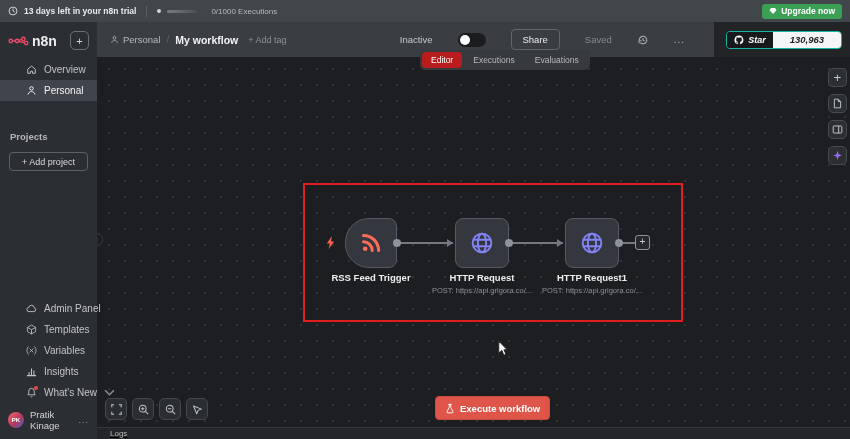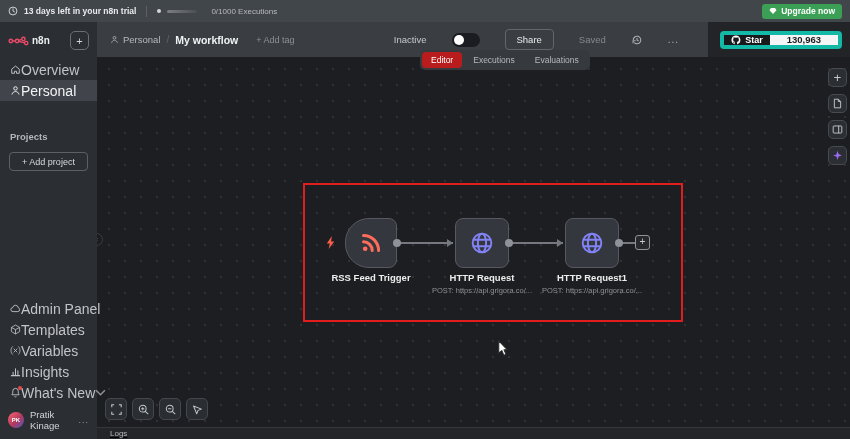--- a/index.html
+++ b/index.html
@@ -17,24 +17,24 @@
   .p-track { width:30px; height:3px; border-radius:2px; background:linear-gradient(90deg,#7b7f84,#4b4f54); }
   .usage { font-size:8px; color:#b8babd; margin-left:8px; }
   .upgrade-btn { margin-left:auto; height:15px; padding:0 7px; background:#3ba055; border:none;
     border-radius:3px; color:#fff; font-size:8.5px; font-weight:600; display:flex; align-items:center; gap:4px; cursor:pointer; }
 
   
   .sidebar { position:absolute; top:22px; left:0; width:97px; bottom:0; background:#2b2e32;
     display:flex; flex-direction:column; z-index:20; }
   .logo-row { display:flex; align-items:center; justify-content:space-between; padding:9px 8px 9px; }
   .logo { display:flex; align-items:center; gap:3px; }
-  .logo-text { font-size:10px; font-weight:700; color:#eceded; }
+  .logo-text { font-size:14px; font-weight:700; color:#eceded; }
   .new-wf-btn { width:19px; height:19px; border:1px solid #6b6f74; border-radius:5px; background:transparent;
     color:#d6d8da; font-size:11px; line-height:16px; cursor:pointer; }
-  .nav-item { display:flex; align-items:center; height:21px; padding:0 10px; font-size:14px;
+  .nav-item { display:flex; align-items:center; gap:7px; height:21px; padding:0 26px; font-size:10px;
     color:#c2c4c7; cursor:pointer; position:relative; white-space:nowrap; }
   .nav-item svg { width:11px; height:11px; flex-shrink:0; }
   .nav-item.selected { background:#41454b; color:#f2f3f4; }
   .icon-wrap { position:relative; display:flex; }
   .bell-dot { position:absolute; width:4px; height:4px; background:#e5484d; border-radius:50%; right:-1px; top:-1px; }
   .chevron { margin-left:auto; color:#8e9195; display:flex; }
   .projects-label { padding:0 10px; margin-top:30px; font-size:9.5px; font-weight:700; color:#b4b6b9; }
   .add-project-btn { margin:10px 9px 0; height:19px; border:1px solid #5d6165; border-radius:4px;
     background:transparent; color:#d9dadc; font-size:9px; cursor:pointer; }
   .sidebar-spacer { flex:1; }
@@ -46,32 +46,32 @@
   .user-dots { color:#9a9da0; font-size:9px; letter-spacing:1px; }
 
   
   .main { position:absolute; top:22px; left:97px; right:0; bottom:0; }
   .wf-header { position:absolute; top:0; left:0; right:0; height:35px; background:#3a3e43;
     display:flex; align-items:center; justify-content:space-between; padding-left:13px; z-index:22; }
   .crumbs { display:flex; align-items:center; gap:6px; }
   .crumb-proj { display:flex; align-items:center; gap:4px; font-size:9.5px; color:#b6b8bc; cursor:pointer; }
   .crumb-sep { color:#5f6368; font-size:10px; }
   .wf-title { font-size:10.5px; font-weight:600; color:#f1f2f3; cursor:text; }
-  .add-tag { font-size:9px; color:#8d9094; margin-left:12px; cursor:pointer; }
+  .add-tag { font-size:9px; color:#8d9094; margin-left:4px; cursor:pointer; }
   .header-actions { display:flex; align-items:center; gap:25px; height:100%; }
   .status-label { font-size:9.5px; color:#c6c8cb; }
   .toggle { width:28px; height:14px; border-radius:8px; background:#1a1c1f; position:relative; cursor:pointer; }
   .toggle-knob { position:absolute; left:2px; top:2px; width:10px; height:10px; border-radius:50%; background:#fff; }
   .share-btn { height:21px; padding:0 11px; border:1px solid #63676c; border-radius:4px; background:transparent;
     color:#e9eaeb; font-size:9.5px; cursor:pointer; }
   .saved-label { font-size:9.5px; color:#85888c; }
   .icon-btn { background:none; border:none; color:#aeb1b5; display:flex; align-items:center; cursor:pointer; }
   .dots-btn { color:#aeb1b5; font-size:10px; letter-spacing:1px; }
   .gh-zone { align-self:stretch; display:flex; align-items:center; background:#222428; padding:0 8px 0 12px; margin-left:4px; }
-  .gh-star { display:flex; height:18px; border-radius:4px; overflow:hidden; border:4px solid #14b8a6; cursor:pointer; }
+  .gh-star { display:flex; height:18px; border-radius:4px; overflow:hidden; border:1px solid #14b8a6; cursor:pointer;font-style:italic; }
   .gh-star-left { background:#17191d; color:#fff; display:flex; align-items:center; gap:4px; padding:0 7px;
     font-size:9px; font-weight:600; }
   .gh-star-count { background:#f4f5f6; color:#1a1c1f; display:flex; align-items:center; padding:0 17px;
     font-size:9.5px; font-weight:700; }
 
   
   .tab-strip { position:absolute; top:28px; left:323px; z-index:26; background:#36393e; padding:2px;
     border-radius:5px; display:flex; gap:2px; }
   .tab { padding:3px 9px; font-size:8.5px; color:#b6b8bb; border-radius:4px; cursor:pointer; white-space:nowrap; }
   .tab.active { background:#b91c1c; color:#fff; }
@@ -368,20 +368,26 @@
               <path d="M9.3 9.3 13 13 M4 6h4"></path>
             </svg>
         </button>
         <button class="ctrl-btn">
           <svg width="11" height="11" viewBox="0 0 14 14">
               <path d="M2 2.5l10 4-4.3 1.6L6 12.5z" fill="none" stroke="currentColor" stroke-width="1.3" stroke-linejoin="round"></path>
             </svg>
         </button>
       </div>
 
+      <button class="execute-btn">
+        <svg width="10" height="11" viewBox="0 0 14 14">
+            <path d="M5.3 1.2h3.4 M6 1.2v4.1L3.1 10.9a1.5 1.5 0 0 0 1.3 2.2h5.2a1.5 1.5 0 0 0 1.3-2.2L8 5.3V1.2" stroke="#fff" stroke-width="1.3" fill="none" stroke-linecap="round" stroke-linejoin="round"></path>
+          </svg>
+        <span>Execute workflow</span>
+      </button>
 
       <svg class="mouse-cursor" width="12" height="17" viewBox="0 0 14 20">
           <path d="M2 1v14.5l3.6-3.1 2.3 5.6 2.6-1.1-2.3-5.5H12z" fill="#fff" stroke="#2a2a2a" stroke-width="1.2" stroke-linejoin="round"></path>
         </svg>
     </div>
 
     <div class="logs-bar">
       <span>Logs</span>
     </div>
   </div>

